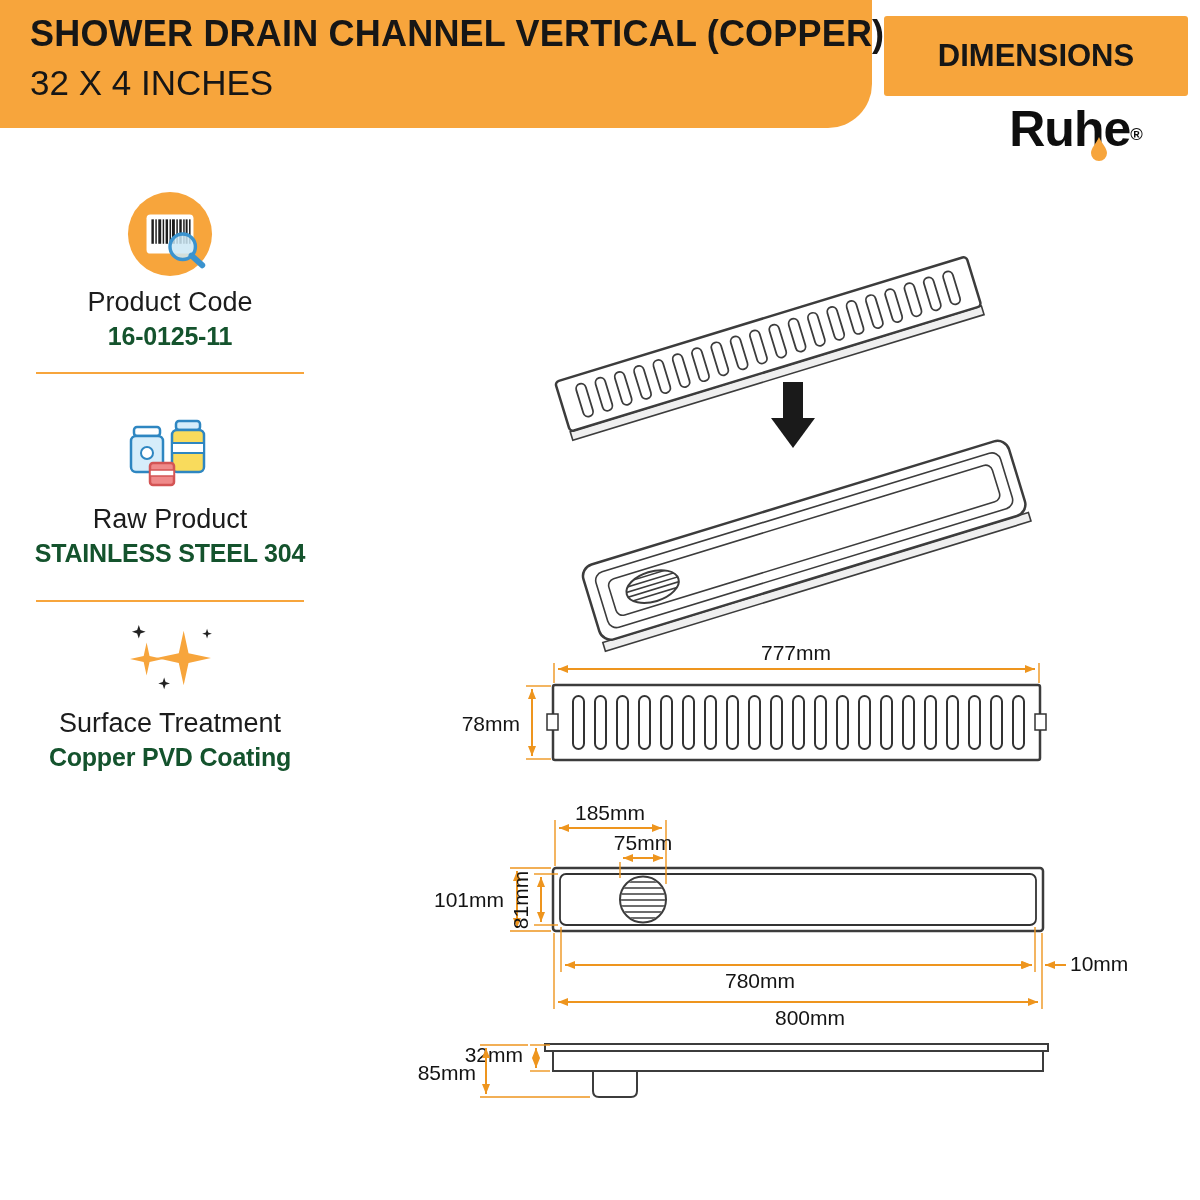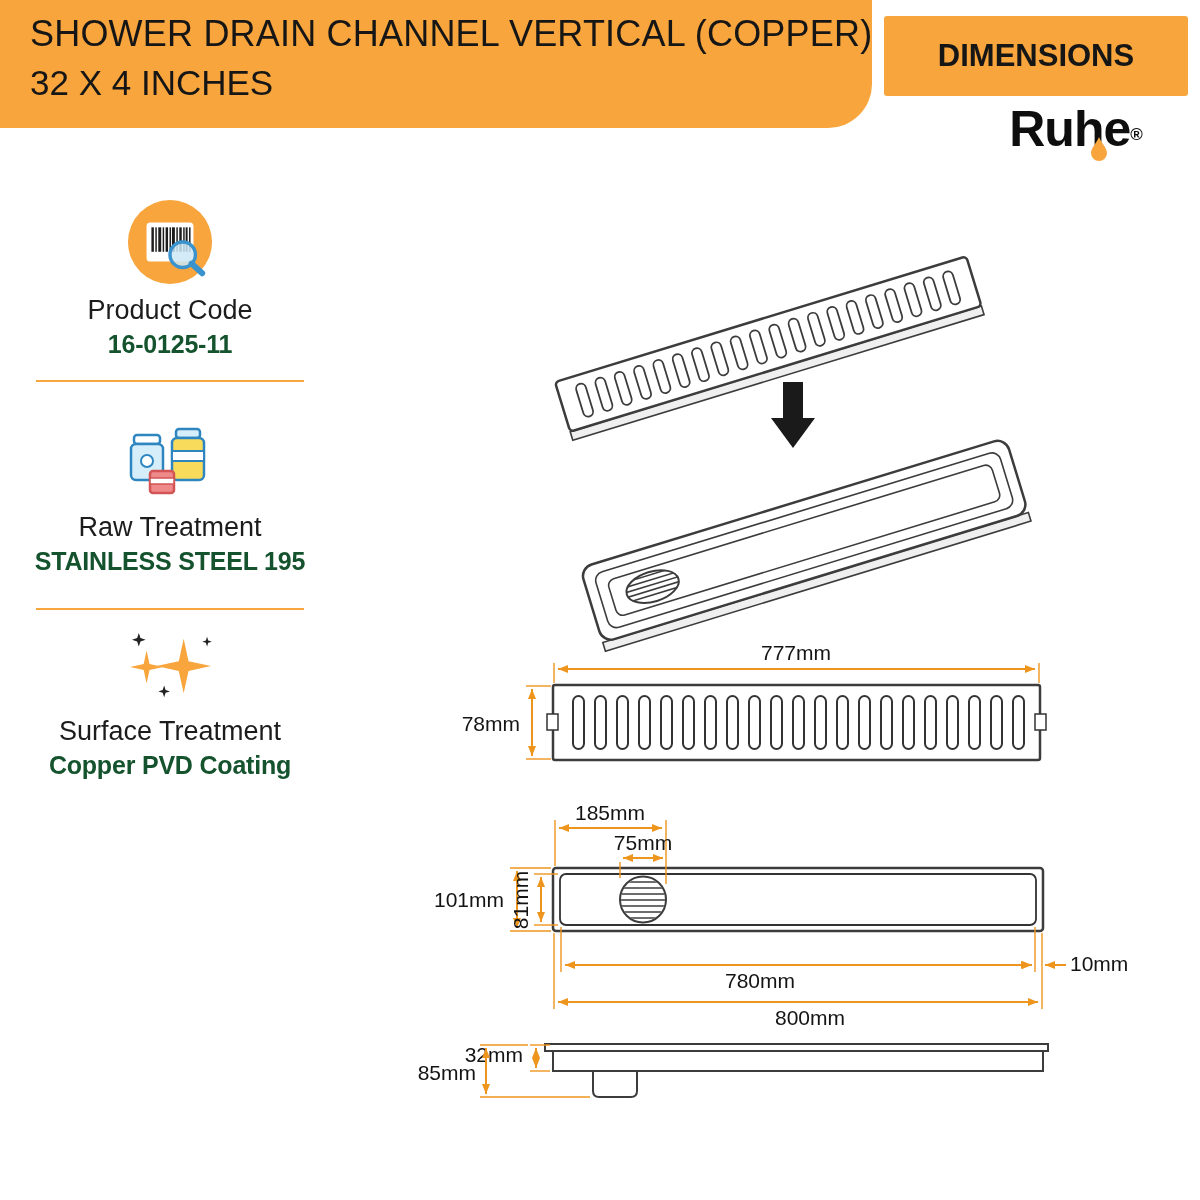--- a/index.html
+++ b/index.html
@@ -16,37 +16,37 @@
     font-family:"Liberation Sans",sans-serif;color:var(--ink);
   }
   .page{position:absolute;inset:0;background:#fff}
 
   
   .header{
     position:absolute;left:0;top:0;width:872px;height:128px;
     background:var(--accent);border-radius:0 0 44px 0;
     padding:13px 10px 0 30px;
   }
-  .header .title{font-size:36px;font-weight:400;letter-spacing:.2px;color:var(--ink);white-space:nowrap}
+  .header .title{font-size:36px;font-weight:700;letter-spacing:.2px;color:var(--ink);white-space:nowrap}
   .header .subtitle{font-size:35px;font-weight:400;margin-top:8px;color:var(--ink)}
 
   .dim-banner{
     position:absolute;left:884px;top:16px;width:304px;height:80px;
     background:var(--accent);border-radius:3px;
     display:flex;align-items:center;justify-content:center;
     font-size:31px;font-weight:800;color:var(--ink);
   }
 
   .brand{position:absolute;left:962px;top:100px;width:228px;height:70px;text-align:center}
   .brand-name{font-size:50px;font-weight:800;letter-spacing:-1px;color:#0e0e0e}
   .brand-reg{font-size:17px;font-weight:700;vertical-align:super;color:#0e0e0e}
   .brand-drop{position:absolute;left:129px;top:37px}
 
   
-  .specs{position:absolute;left:36px;top:176px;width:268px}
+  .specs{position:absolute;left:36px;top:168px;width:268px}
   .spec{
     display:flex;flex-direction:column;align-items:center;justify-content:center;
     text-align:center;
   }
   .spec + .spec{border-top:2px solid var(--accent)}
   .spec:nth-child(1){height:204px}
   .spec:nth-child(2){height:228px}
   .spec:nth-child(3){height:190px}
   .spec:nth-child(4){height:210px}
   .spec:nth-child(5){height:195px}
@@ -114,22 +114,22 @@
       <svg width="100" height="88" viewBox="0 0 100 88">
         <rect x="56" y="14" width="24" height="9" rx="3" fill="#D6EDFA" stroke="#2E86C1" stroke-width="2.5"></rect>
         <rect x="52" y="23" width="32" height="42" rx="5" fill="#F9DB5C" stroke="#2E86C1" stroke-width="2.5"></rect>
         <rect x="52" y="36" width="32" height="10" fill="#fff" stroke="#2E86C1" stroke-width="2"></rect>
         <rect x="14" y="20" width="26" height="9" rx="3" fill="#fff" stroke="#2E86C1" stroke-width="2.5"></rect>
         <rect x="11" y="29" width="32" height="36" rx="5" fill="#D6EDFA" stroke="#2E86C1" stroke-width="2.5"></rect>
         <circle cx="27" cy="46" r="6" fill="#fff" stroke="#2E86C1" stroke-width="2"></circle>
         <rect x="30" y="56" width="24" height="22" rx="3" fill="#EF8A8A" stroke="#D35454" stroke-width="2.5"></rect>
         <rect x="30" y="63" width="24" height="6" fill="#fff" stroke="#D35454" stroke-width="1.5"></rect>
       </svg>
-      <div class="spec-label">Raw Treatment</div>
-      <div class="spec-value">STAINLESS STEEL 195</div>
+      <div class="spec-label">Raw Product</div>
+      <div class="spec-value">STAINLESS STEEL 304</div>
     </section>
 
 
     <section class="spec">
       <svg width="100" height="78" viewBox="0 0 100 80">
         <path d="M64,10 L69,33 L92,38 L69,43 L64,66 L59,43 L36,38 L59,33 Z" fill="#F7A53C"></path>
         <path d="M26,22 L29,36 L43,39 L29,42 L26,56 L23,42 L9,39 L23,36 Z" fill="#F7A53C"></path>
         <path d="M18,4 L19.7,9.3 L25,11 L19.7,12.7 L18,18 L16.3,12.7 L11,11 L16.3,9.3 Z" fill="#222"></path>
         <path d="M44,58 L45.5,62.5 L50,64 L45.5,65.5 L44,70 L42.5,65.5 L38,64 L42.5,62.5 Z" fill="#222"></path>
         <path d="M88,8 L89.2,11.8 L93,13 L89.2,14.2 L88,18 L86.8,14.2 L83,13 L86.8,11.8 Z" fill="#222"></path>

